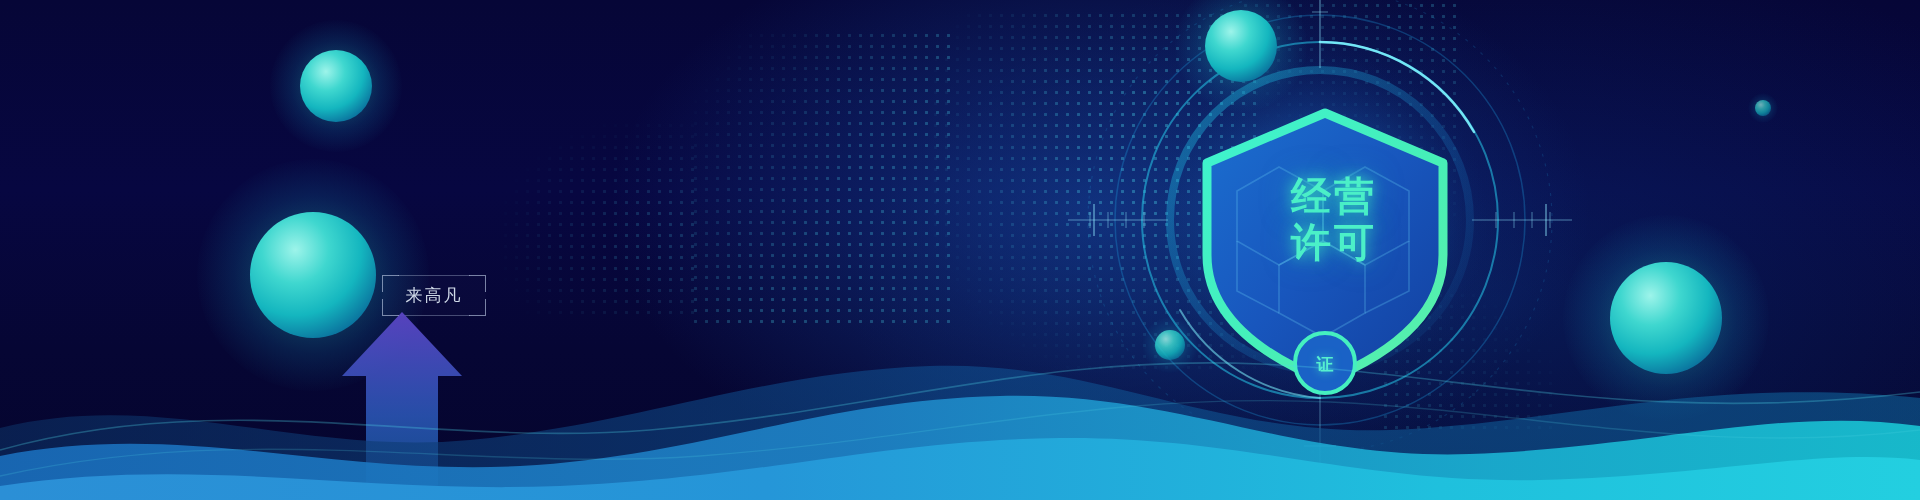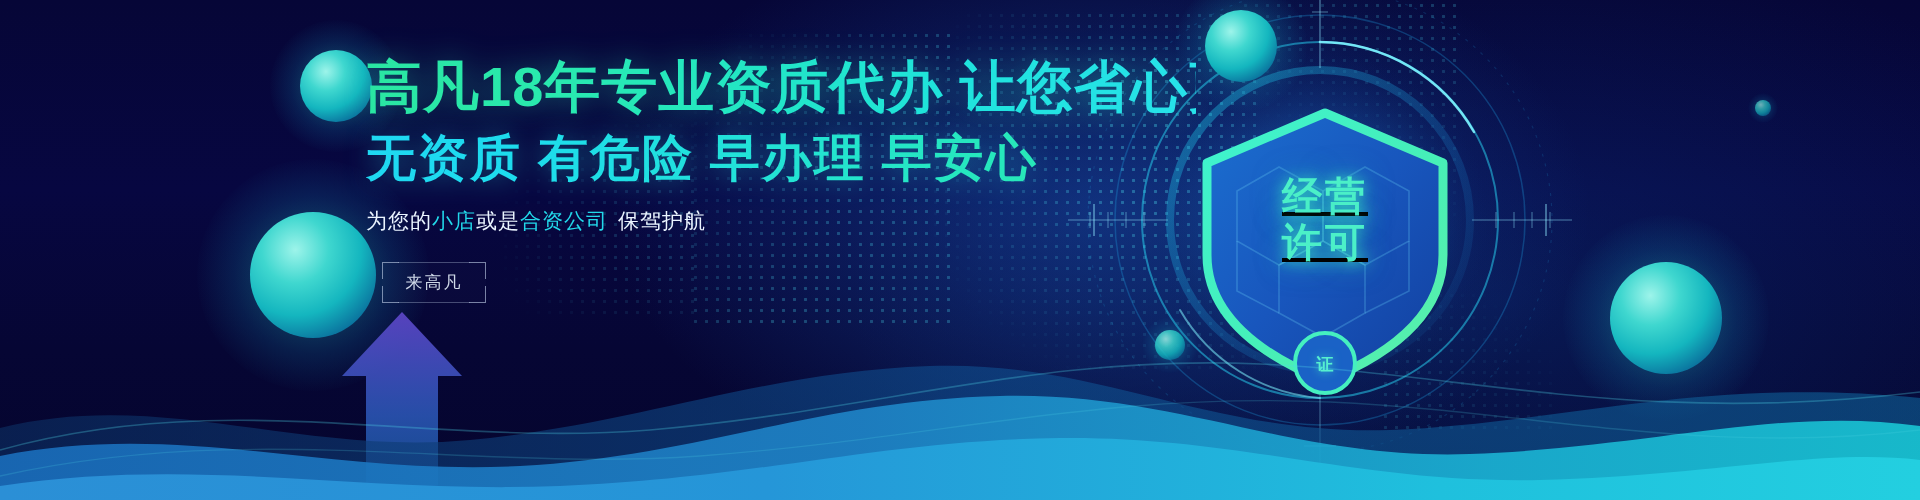--- a/index.html
+++ b/index.html
@@ -56,22 +56,22 @@
   #orb-6{left:1755px;top:100px;width:16px;height:16px;opacity:.7;}
 
   
   #radar{position:absolute;left:1060px;top:-40px;width:520px;height:520px;}
   #radar svg{width:100%;height:100%;overflow:visible;}
 
   
   #shield{position:absolute;left:1175px;top:95px;width:300px;height:300px;}
   #shield svg{width:100%;height:100%;overflow:visible;}
   #shield-label{
-    position:absolute;left:0;top:78px;width:300px;
-    text-align:center;pointer-events:none;text-decoration:underline;
+    position:absolute;left:9px;top:78px;width:300px;
+    text-align:center;pointer-events:none;
   }
   #shield-label .l{
     display:block;
     font-size:40px;line-height:46px;font-weight:700;letter-spacing:3px;
     color:#4bf0c8;
     text-shadow:0 0 14px rgba(60,240,190,.85),0 0 30px rgba(40,220,200,.5);
   }
   #shield-seal-text{
     position:absolute;left:0;top:258px;width:300px;text-align:center;
     font-size:17px;font-weight:700;color:#56f0cf;
@@ -102,21 +102,21 @@
   #tagline{
     margin-top:22px;
     font-size:21px;line-height:26px;letter-spacing:1px;
     color:#eaf4ff;white-space:nowrap;
   }
   #tagline .hl{color:#22d8ea;}
   #tagline .sp{display:inline-block;width:10px;}
 
   
   #chips{
-    position:absolute;left:382px;top:262px;
+    position:absolute;left:382px;top:275px;
     display:flex;align-items:flex-start;gap:30px;
   }
   .chip{
     position:relative;
     padding:9px 22px;
     min-width:60px;
     text-align:center;
     font-size:17px;letter-spacing:2px;
     color:#cfd9e8;
     background:rgba(255,255,255,.015);
@@ -251,27 +251,20 @@
       </g>
       <circle cx="150" cy="268" r="30" fill="#1a62c6" stroke="#45f0c0" stroke-width="4"></circle>
     </svg>
     <div id="shield-label">
       <span class="l">经营</span>
       <span class="l">许可</span>
     </div>
     <div id="shield-seal-text">证</div>
   </div>
 
-  <div id="copy">
-    <div id="headline">高凡18年专业资质代办   让您省心更省力</div>
-    <div id="subhead">无资质 有危险 早办理 早安心</div>
-    <div id="tagline">
-      <span>为您的</span><span class="hl">小店</span><span>或是</span><span class="hl">合资公司</span><span class="sp"></span><span>保驾护航</span>
-    </div>
-  </div>
 
   <div id="chips">
     <div class="chip">
       <span class="br-tr"></span><span class="br-bl"></span>
       <span class="edge-t"></span><span class="edge-b"></span>
       <span>来高凡</span>
     </div>
   </div>
 
   <div id="arrow">

